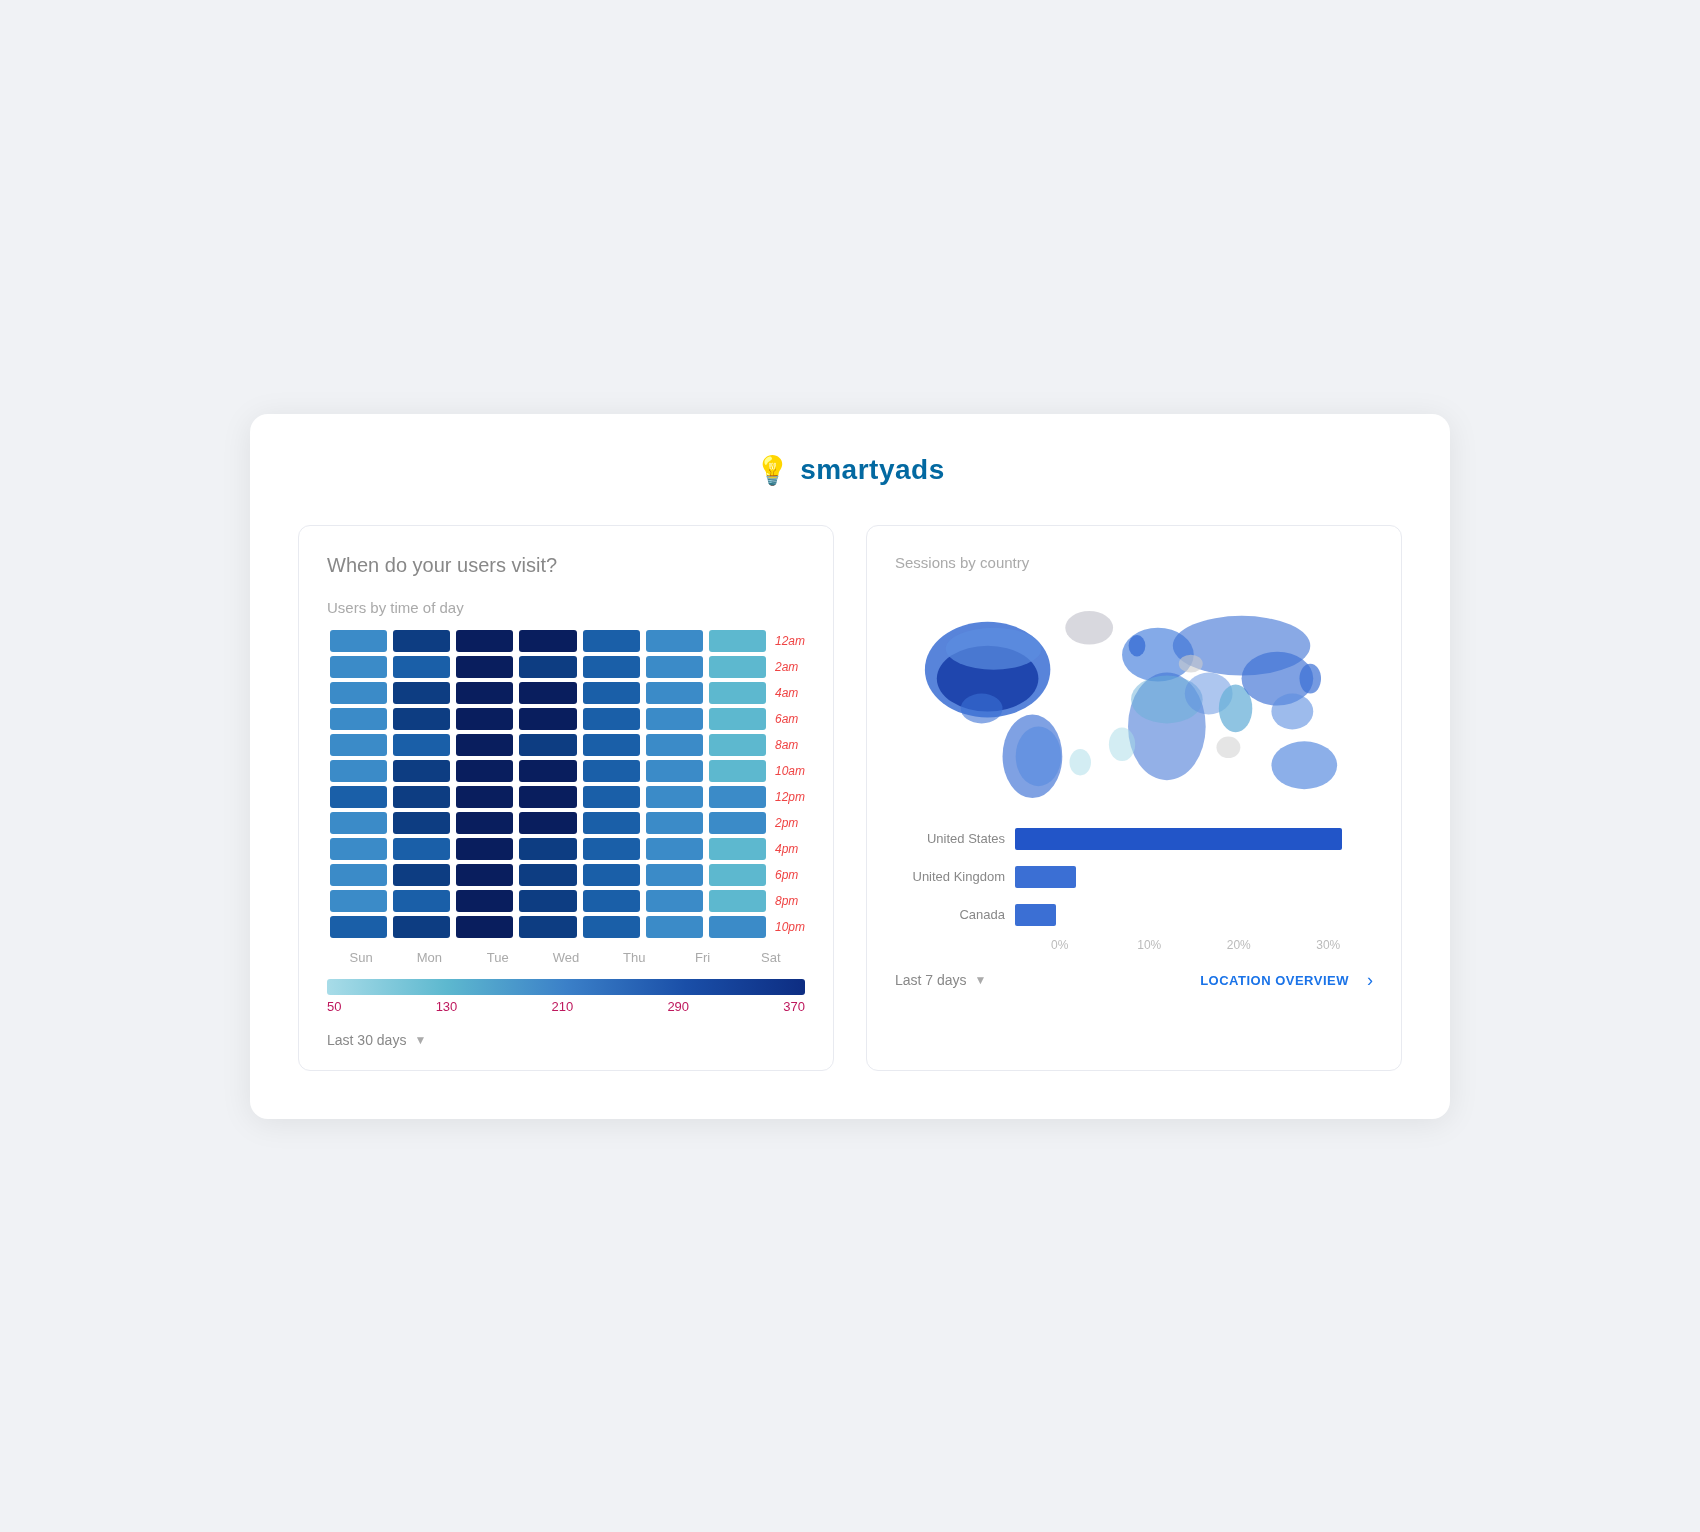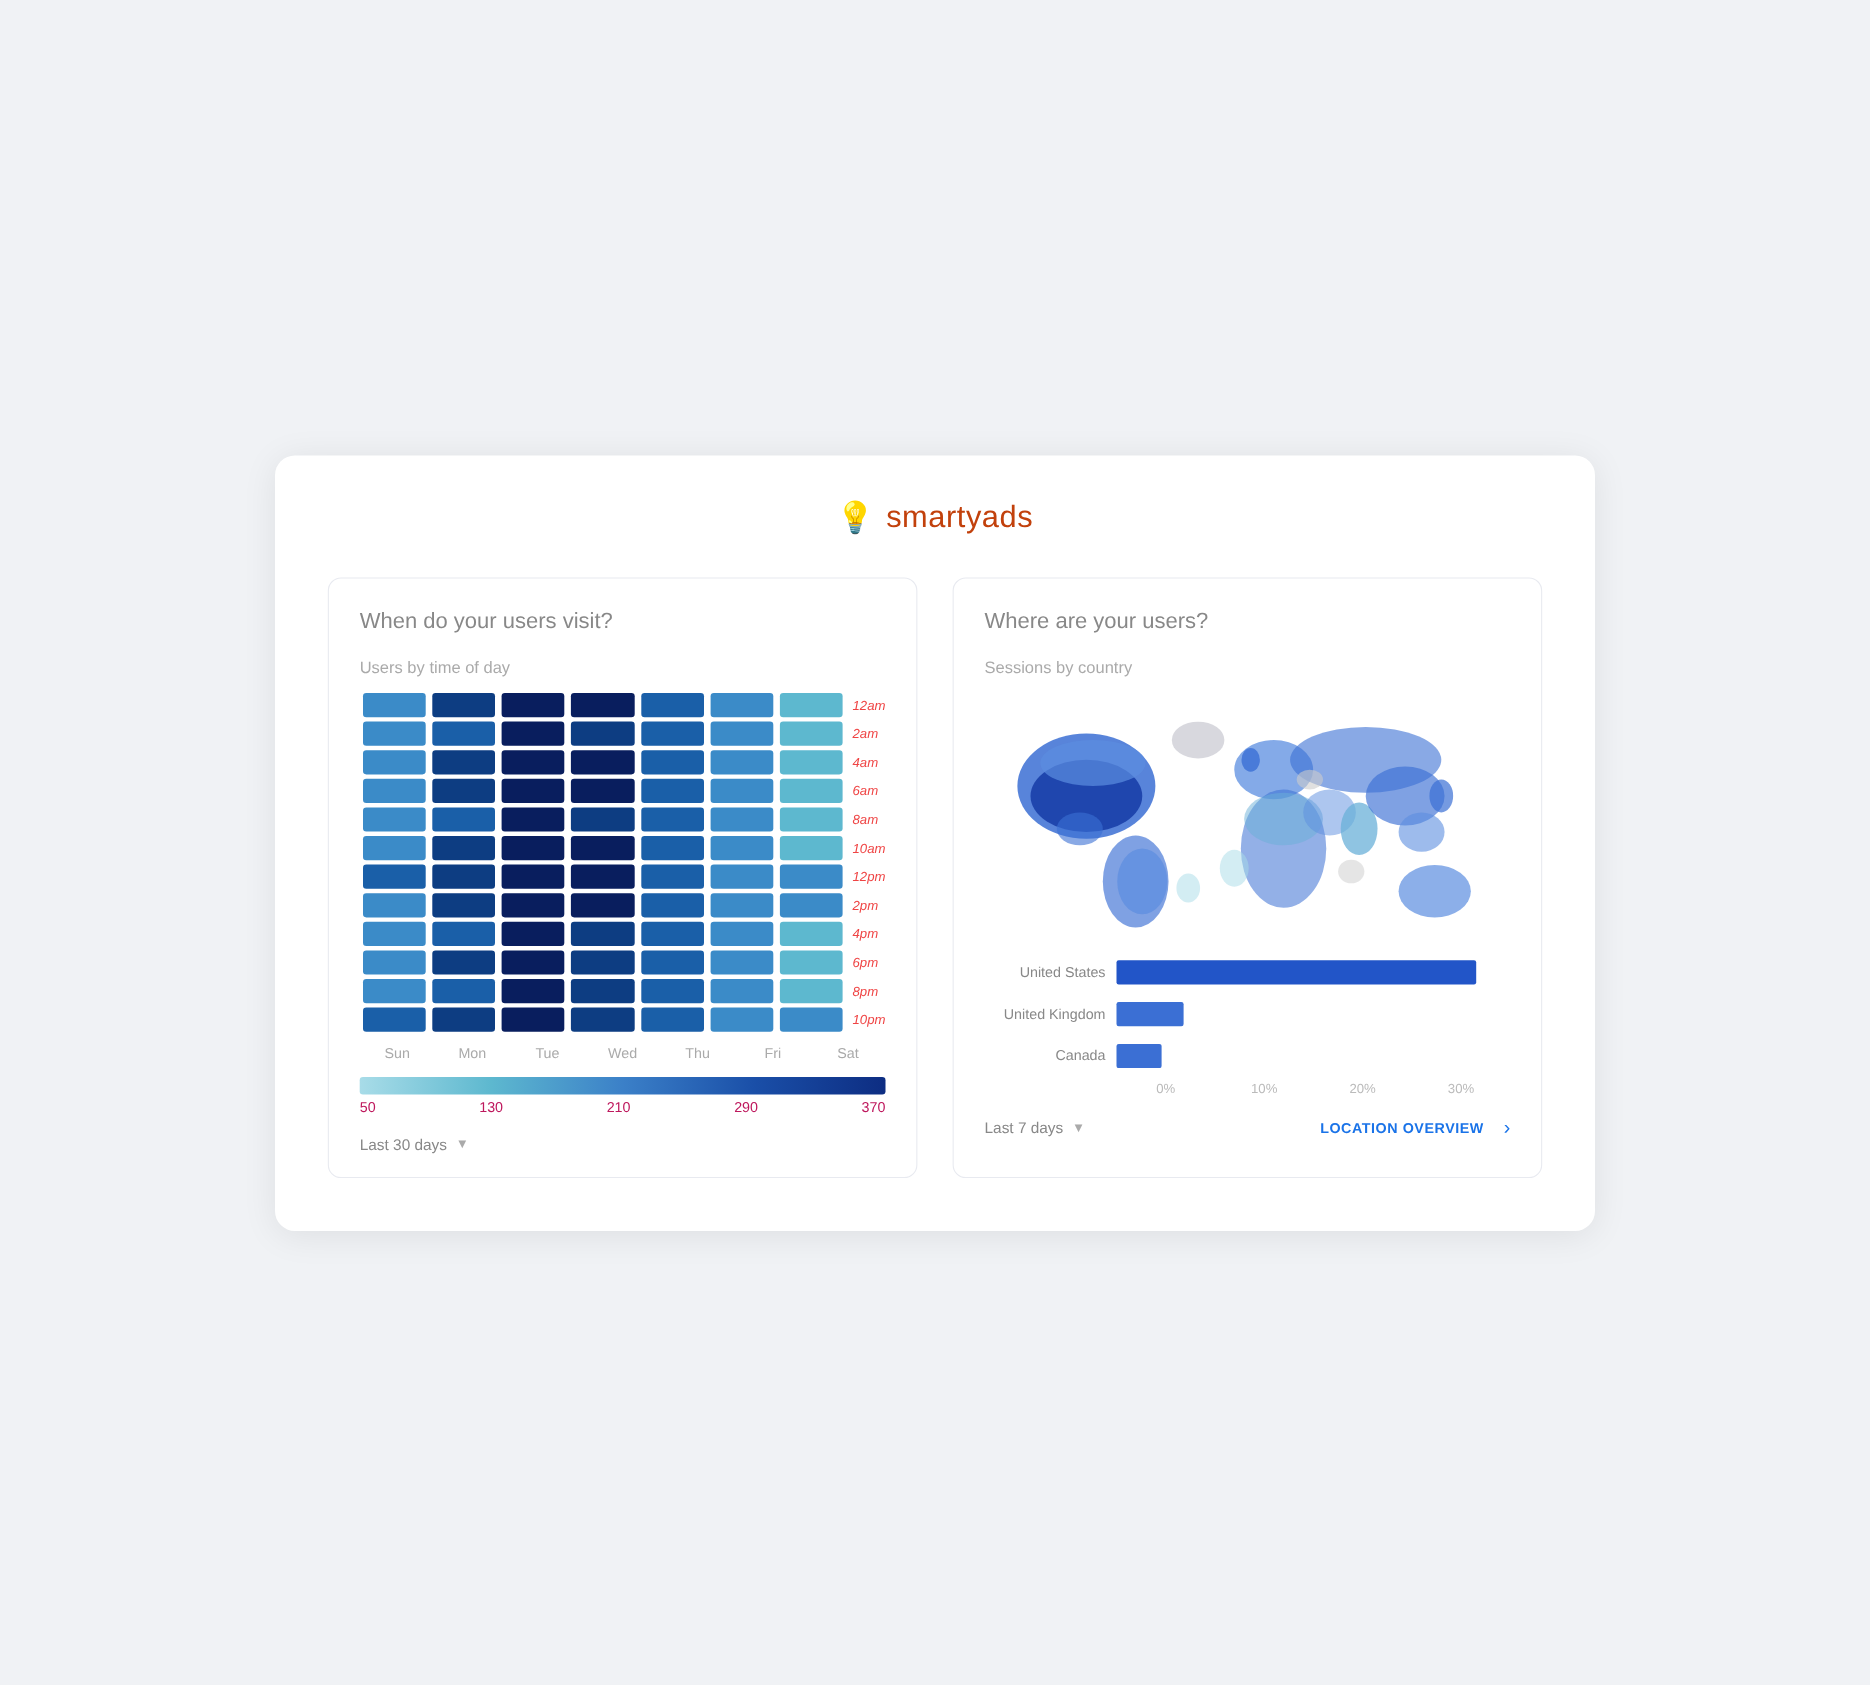--- a/index.html
+++ b/index.html
@@ -21,22 +21,22 @@
       max-width: 100%;
     }
     .logo-row {
       display: flex;
       justify-content: center;
       align-items: center;
       margin-bottom: 38px;
     }
     .logo-text {
       font-size: 28px;
-      font-weight: 400;
-      color: #c2410c;
+      font-weight: 700;
+      color: #0369a1;
       letter-spacing: 0.5px;
     }
     .logo-icon {
       margin-right: 10px;
       font-size: 28px;
       color: #6b21c8;
     }
     .panels-row {
       display: flex;
       gap: 32px;
@@ -342,21 +342,20 @@
         </div>
       </div>
 
       <div class="panel-footer">
         <span style="cursor:pointer;">Last 30 days</span>
         <span class="dropdown-arrow">▼</span>
       </div>
     </div>
 
     <div class="panel">
-      <div class="panel-title">Where are your users?</div>
       <div class="chart-title">Sessions by country</div>
 
       <div class="map-svg-container">
         <svg viewBox="0 0 800 380" width="100%" style="display:block;">
 
           <ellipse cx="155" cy="145" rx="105" ry="80" fill="#3b6fd4" opacity="0.85"></ellipse>
 
           <ellipse cx="155" cy="160" rx="85" ry="55" fill="#1a3fa8" opacity="0.9"></ellipse>
 
           <ellipse cx="165" cy="110" rx="80" ry="35" fill="#5b8de0" opacity="0.7"></ellipse>

